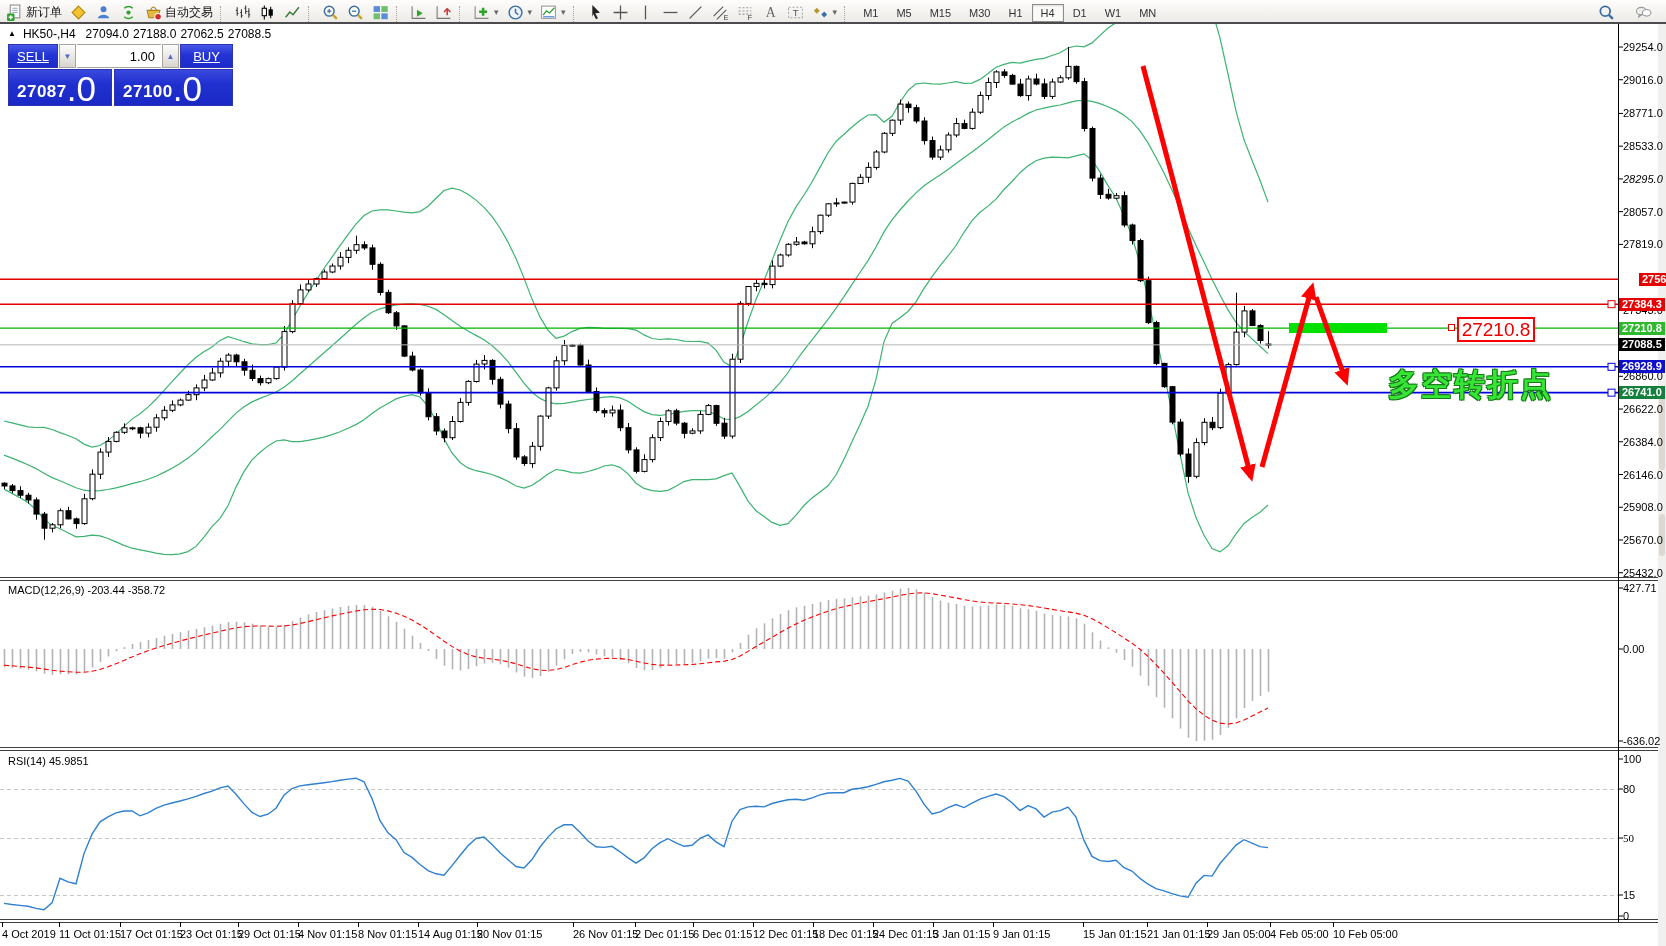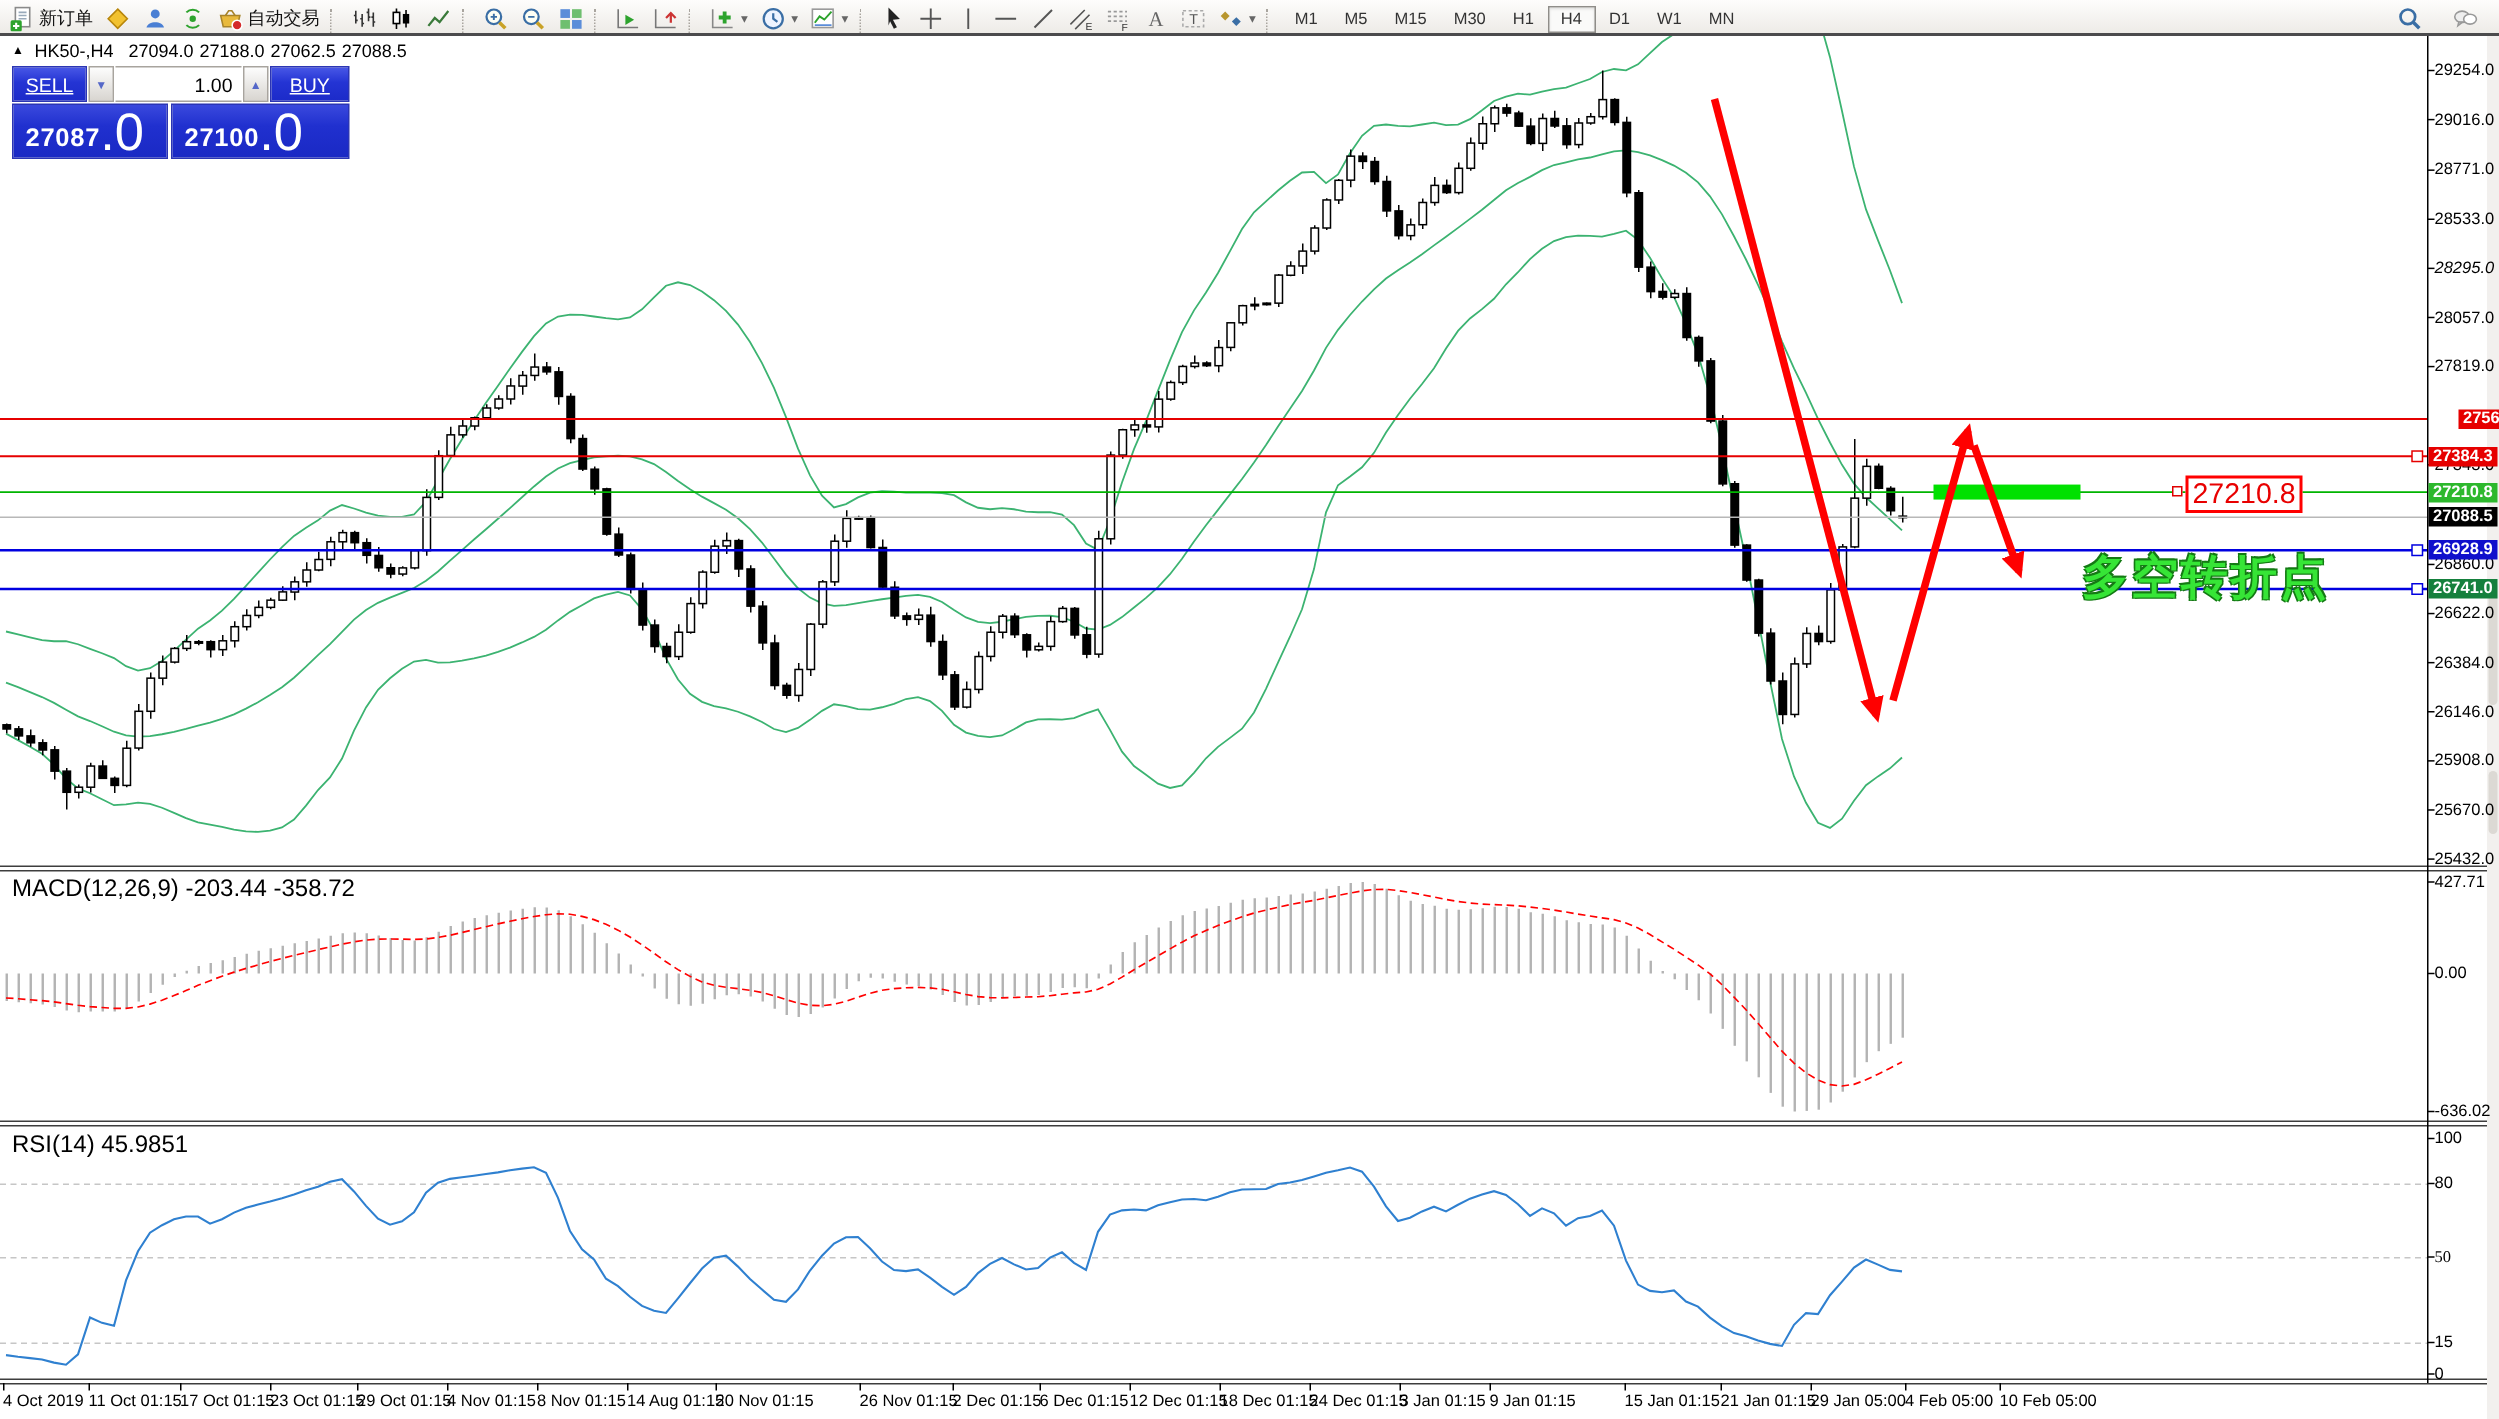--- a/index.html
+++ b/index.html
@@ -41,21 +41,21 @@
   .tp-vol-input{width:84px;background:#fff;border-top:1px solid #a8a49e;border-bottom:1px solid #a8a49e;
      font-size:13px;display:flex;align-items:center;justify-content:flex-end;padding-right:6px;color:#000}
   .tp-row2{display:flex;gap:2px;margin-top:1px;height:37px}
   .tp-price{background:linear-gradient(#3a49dd,#2030cf 40%,#1a29c4);border:1px solid #2b35b4;color:#fff;
      display:flex;align-items:flex-end;padding:0 4px 1px 8px}
   .tp-price .main{font-size:17px;font-weight:700;line-height:1;margin-bottom:4px;letter-spacing:.5px}
   .tp-price .frac{font-size:35px;line-height:.82;font-weight:400}
   .tp-sell-price{width:104px}
   .tp-buy-price{flex:1}
 
-  .pane-label{position:absolute;left:8px;z-index:5;font-size:16px;color:#000}
+  .pane-label{position:absolute;left:8px;z-index:5;font-size:11px;color:#000}
   #macd-label{top:584px}
   #rsi-label{top:755px}
 
   .ax-tick{position:absolute;left:1623px;font-size:11px;color:#000;height:12px;line-height:12px;z-index:3;white-space:nowrap}
   .ax-badge{position:absolute;left:1619px;width:46px;height:13px;color:#fff;font-size:11px;font-weight:600;
      line-height:13px;padding-left:3px;z-index:4;white-space:nowrap}
   .t-label{position:absolute;font-size:11px;color:#000;white-space:nowrap;z-index:3}
   #time-axis{position:absolute;left:0;top:928px;width:1666px;height:18px;z-index:3}
 
   #callout{position:absolute;left:1457px;top:317px;width:78px;height:25px;border:2px solid #ff0000;background:#fff;

